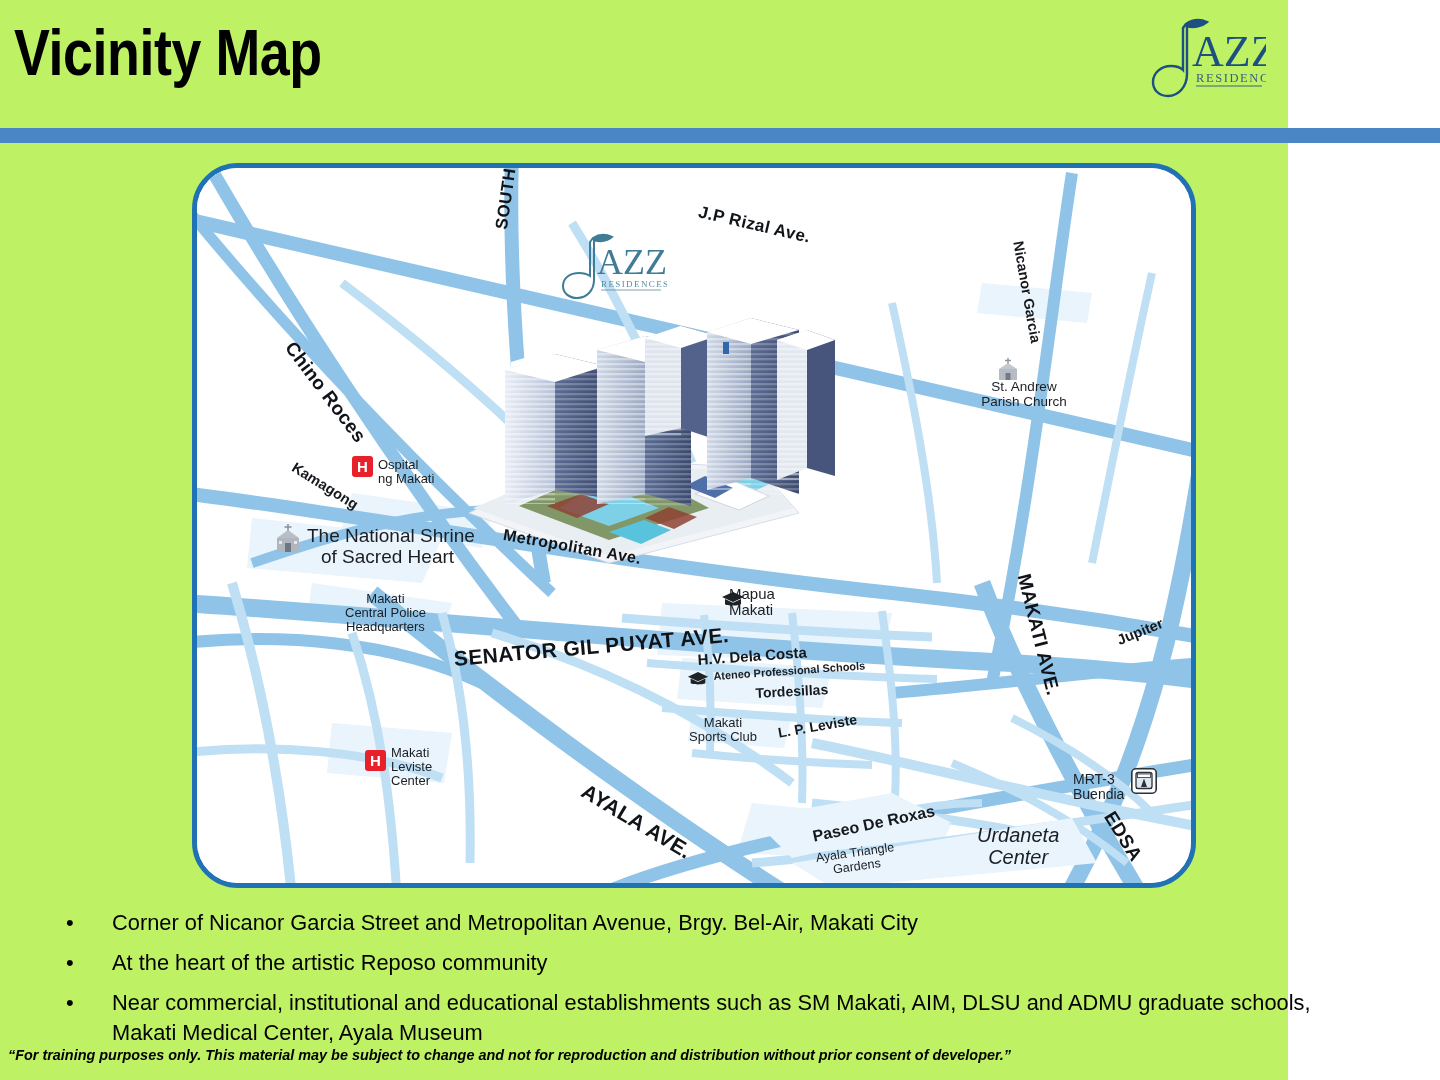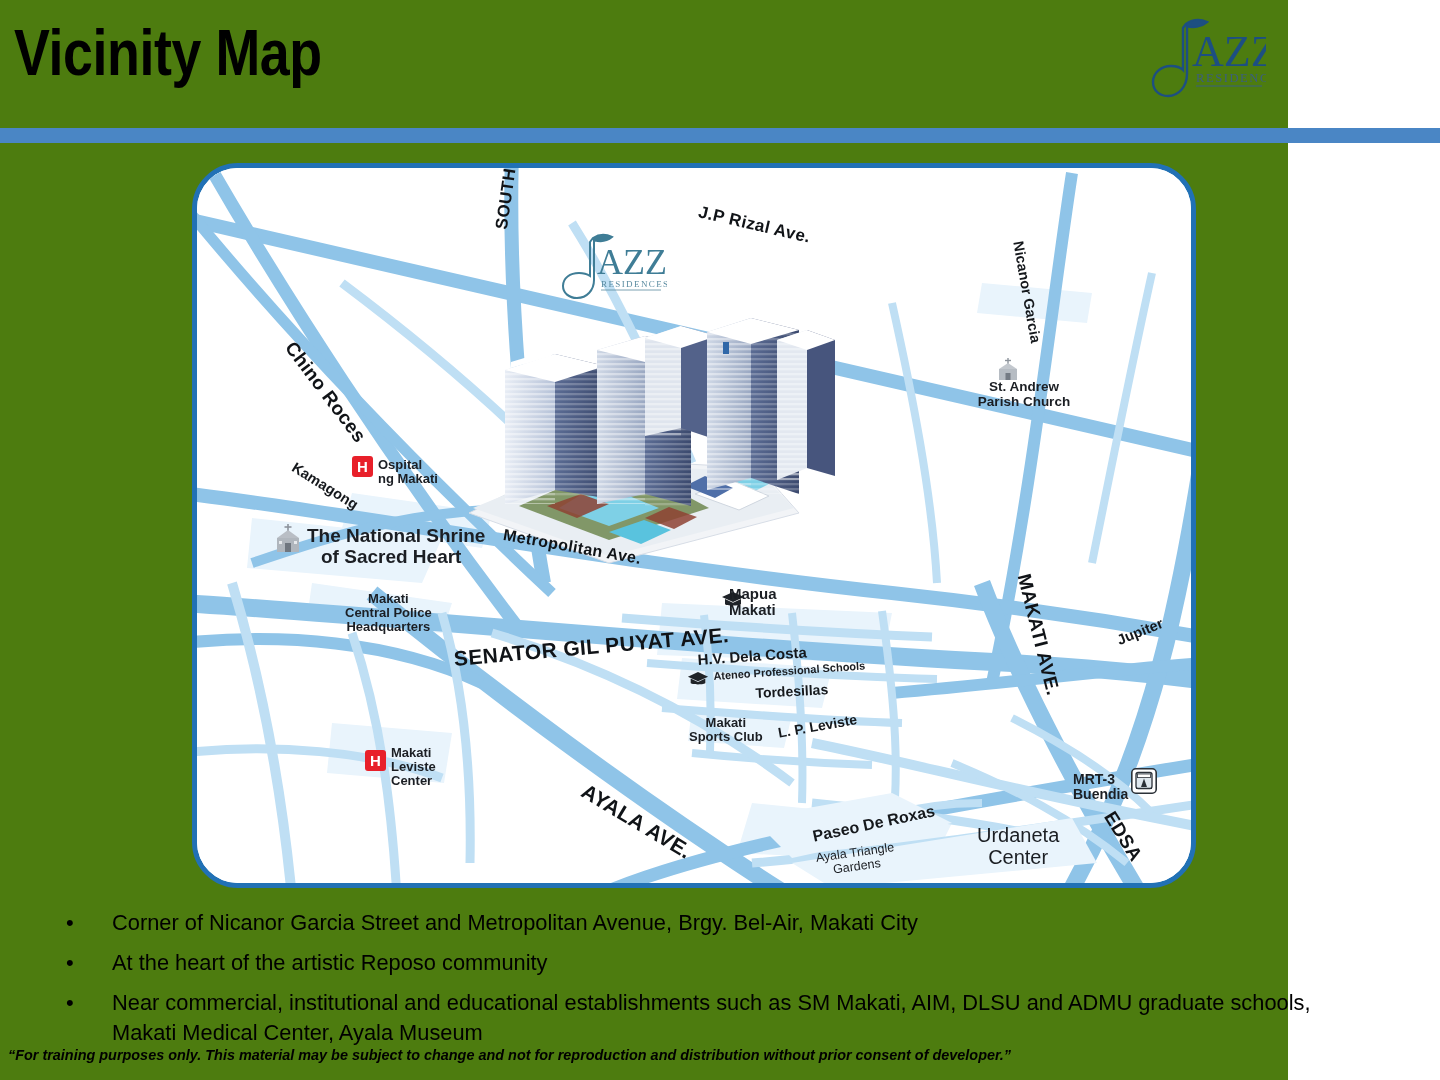--- a/index.html
+++ b/index.html
@@ -4,21 +4,21 @@
 <title>Vicinity Map</title>
 <style>
   * { box-sizing: border-box; }
   html, body {
     margin: 0; padding: 0;
     width: 1440px; height: 1080px;
     background: #ffffff;
     font-family: "Liberation Sans", sans-serif;
     overflow: hidden;
   }
-  .slide { position: relative; width: 1288px; height: 1080px; background: #4d7c0f; }
+  .slide { position: relative; width: 1288px; height: 1080px; background: #bef264; }
 
   
   .page-title {
     position: absolute; left: 14px; top: 14px;
     font-family: "Liberation Sans", sans-serif;
     font-weight: bold;
     font-size: 64px;
     line-height: 78px;
     letter-spacing: -0.5px;
     color: #000000;
@@ -65,21 +65,21 @@
     letter-spacing: 0.4px;
     color: #101317;
   }
   .minor-road {
     font-weight: bold;
     font-size: 14.5px;
     color: #15181c;
   }
   .poi {
     font-size: 13.5px;
-    font-weight: bold;
+    font-weight: normal;
     color: #1b1e23;
     text-align: center;
   }
   .poi-small {
     font-size: 11px;
     font-weight: bold;
     color: #1b1e23;
   }
   .poi-left { text-align: left; }
 
@@ -442,21 +442,21 @@
         <rect x="6.5" y="6" width="13" height="3.6" fill="#ffffff" stroke="#2b3138" stroke-width="0.8"></rect>
         <polygon points="13,10.5 16,19 10,19" fill="#2b3138"></polygon>
         <line x1="5" y1="20.5" x2="21" y2="20.5" stroke="#2b3138" stroke-width="1.2"></line>
       </svg>
     </div>
     <div class="mlabel poi" style="left:876px; top:604px; font-size:14px; width:56px; text-align:left;">
       <div>MRT-3</div>
       <div>Buendia</div>
     </div>
 
-    <div class="mlabel poi" style="left:780px; top:656px; font-size:20px; font-weight:normal; line-height:1.12;">
+    <div class="mlabel poi" style="left:780px; top:656px; font-size:20px; font-weight:normal; line-height:1.12;font-style:italic;">
       <div>Urdaneta</div>
       <div>Center</div>
     </div>
 
     <div class="mlabel poi" style="left:618px; top:684px; font-size:12.5px; font-weight:normal; transform:rotate(-8deg); transform-origin:left top;">
       <div>Ayala Triangle</div>
       <div>Gardens</div>
     </div>
 
   </div>

